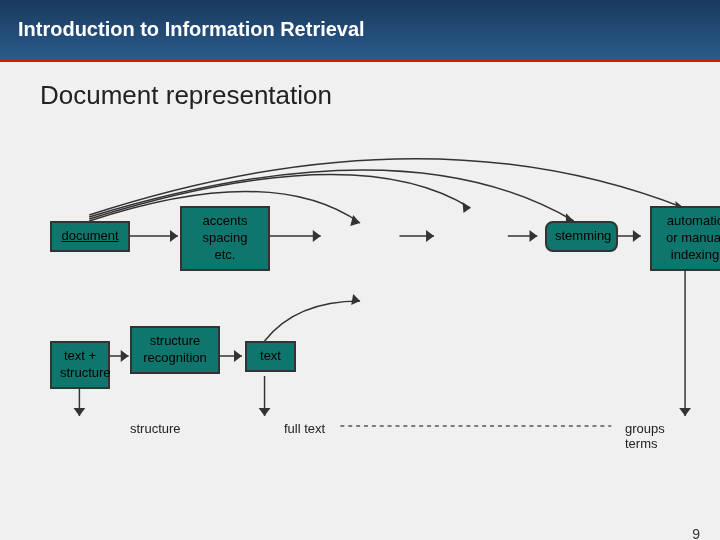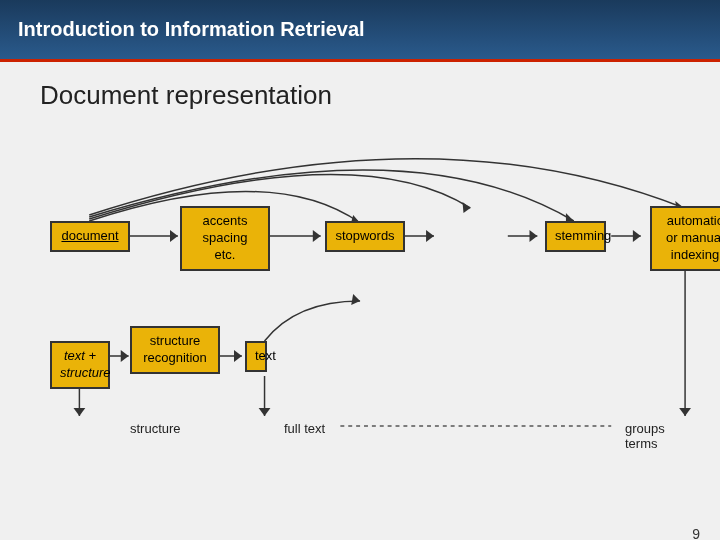--- a/index.html
+++ b/index.html
@@ -47,37 +47,37 @@
       top: 0; left: 0;
       width: 100%;
       height: 100%;
       overflow: visible;
     }
 
     
     .box {
       position: absolute;
       border: 2px solid #333;
-      background: #eab308;
+      background: #0f766e;
       padding: 5px 8px;
       font-size: 13px;
       text-align: center;
       line-height: 1.3;
     }
 
     #box-document { left: 10px; top: 80px; width: 80px; text-decoration: underline; }
     #box-accents { left: 140px; top: 65px; width: 90px; }
     #box-stopwords { left: 285px; top: 80px; width: 80px; }
     #box-noun-groups { left: 400px; top: 65px; width: 75px; }
-    #box-stemming { left: 505px; top: 80px; width: 61px; }
+    #box-stemming { left: 505px; top: 80px; width: 73px; border-radius: 8px; }
     #box-auto-index { left: 610px; top: 65px; width: 90px; }
 
-    #box-text-structure { left: 10px; top: 200px; width: 60px; font-style: italic; }
+    #box-text-structure { left: 10px; top: 200px; width: 60px; }
     #box-struct-recog { left: 90px; top: 185px; width: 90px; }
-    #box-text2 { left: 205px; top: 200px; width: 22px; }
+    #box-text2 { left: 205px; top: 200px; width: 51px; }
 
     
     .bottom-label {
       position: absolute;
       font-size: 13px;
       color: #222;
     }
     #label-structure { left: 90px; top: 280px; }
     #label-fulltext { left: 244px; top: 280px; }
     #label-indexterms { left: 585px; top: 280px; }
@@ -153,23 +153,20 @@
       <path d="M 228 200 Q 260 160 325 160" fill="none" stroke="#333" stroke-width="1.5"></path>
       <polygon points="325,160 318,153 316,164" fill="#333"></polygon>
     </svg>
 
     <div class="box" id="box-document">
       <span>document</span>
     </div>
     <div class="box" id="box-accents">
       <span>accents<br>spacing<br>etc.</span>
     </div>
-    <div class="box" id="box-stopwords">
-      <span>stopwords</span>
-    </div>
     <div class="box" id="box-stemming">
       <span>stemming</span>
     </div>
     <div class="box" id="box-auto-index">
       <span>automatic<br>or manual<br>indexing</span>
     </div>
 
     <div class="box" id="box-text-structure">
       <span>text +<br>structure</span>
     </div>

